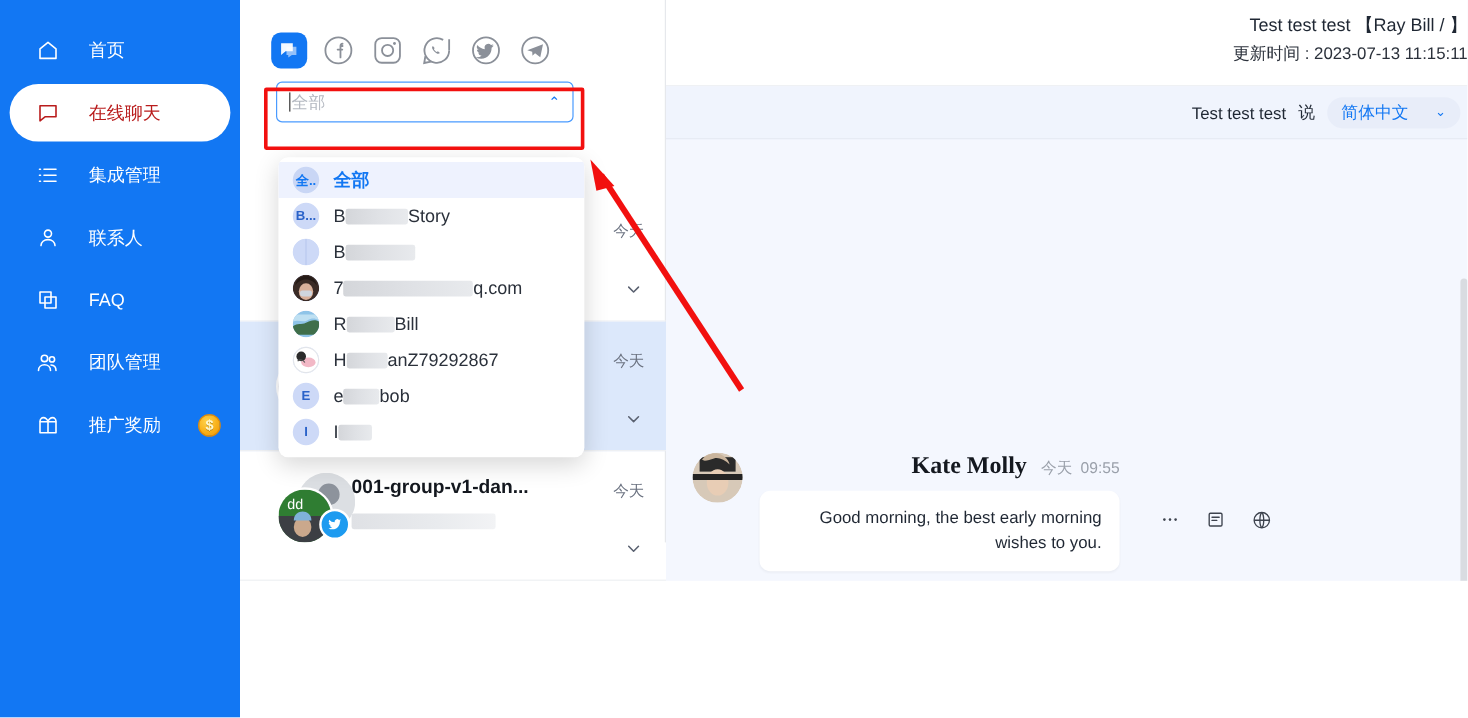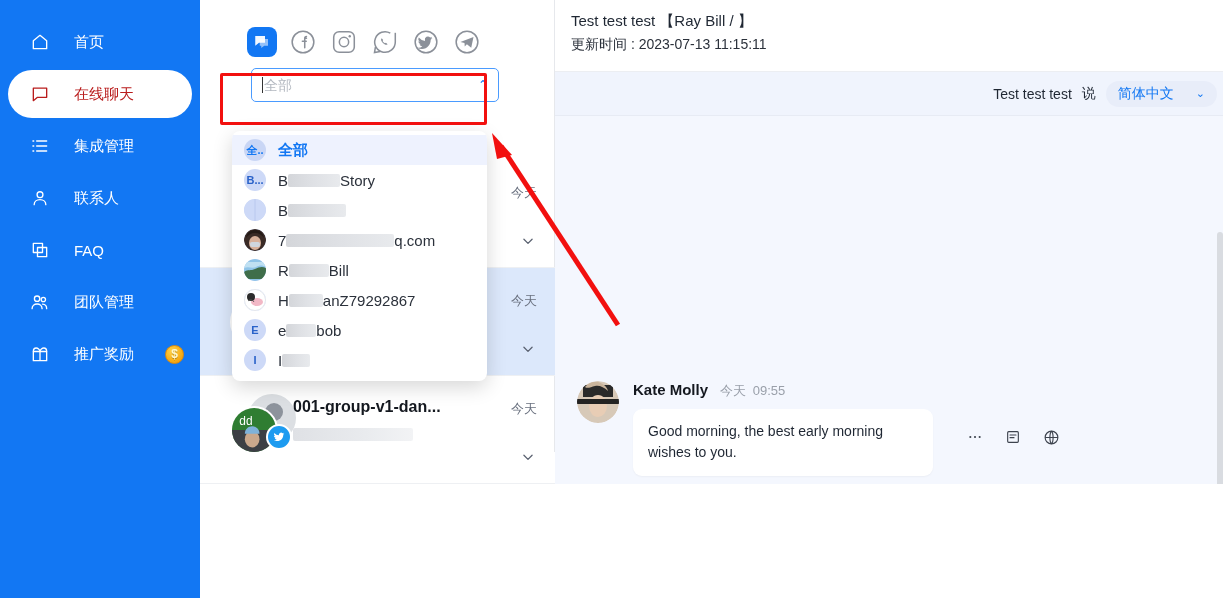--- a/index.html
+++ b/index.html
@@ -42,21 +42,20 @@
     margin-left:7px;
     text-shadow:0 1px 0 rgba(0,0,0,.25);
   }
 
   
   .list-col {
     width:355px; flex:0 0 355px; height:452px;
     background:#ffffff;
     border-right:1px solid #e6e8ec;
     position:relative;
-    padding-left:21px;
   }
   .channel-bar {
     display:flex; align-items:center; gap:11px;
     padding:22px 0 0 26px;
     height:62px;
   }
   .chan {
     width:30px;height:30px;border-radius:50%;
     display:flex;align-items:center;justify-content:center;
     color:#8b9099;
@@ -200,20 +199,21 @@
   .bl {
     display:inline-block; height:13px; border-radius:2px; vertical-align:-2px;
     background:linear-gradient(90deg,#d4d6da 0%,#dfe1e5 50%,#e8eaed 100%);
   }
 
   
   .right {
     flex:1; height:484px; position:relative;
     background:#f4f7fe;
     overflow:hidden;
+    text-align:right;
   }
   .right-header {
     background:#fff; height:72px;
     padding:12px 0 0 16px;
     border-bottom:1px solid #eceef2;
   }
   .rh-title { font-size:15px; color:#1f2733; margin-bottom:5px; }
   .rh-sub { font-size:14px; color:#2b313b; }
   .lang-bar {
     height:44px; display:flex; align-items:center;
@@ -228,21 +228,21 @@
     background:#e8edf9; color:#1277f3;
     border-radius:14px; padding:4px 12px;
     cursor:pointer;
   }
   .lang-pill .cv { font-size:11px; }
   .msg-area { position:absolute; top:116px; left:0; right:0; bottom:0; }
   .msg {
     position:absolute; left:22px; bottom:8px; display:flex; gap:14px;
   }
   .msg-av { width:42px;height:42px;border-radius:50%;overflow:hidden;flex:0 0 42px; }
-  .msg-name { font-weight:bold; font-size:15px; color:#14181f; }
+  .msg-name { font-weight:bold; font-size:20px; color:#14181f;font-family:Liberation Serif, serif; }
   .msg-time { font-size:13px; color:#9aa0aa; font-weight:normal; margin-left:8px; }
   .bubble {
     margin-top:9px;
     background:#fff;
     border-radius:9px;
     padding:12px 15px;
     font-size:14px; line-height:1.55; color:#1f2733;
     max-width:300px;
     box-shadow:0 1px 2px rgba(0,0,0,.04);
   }

